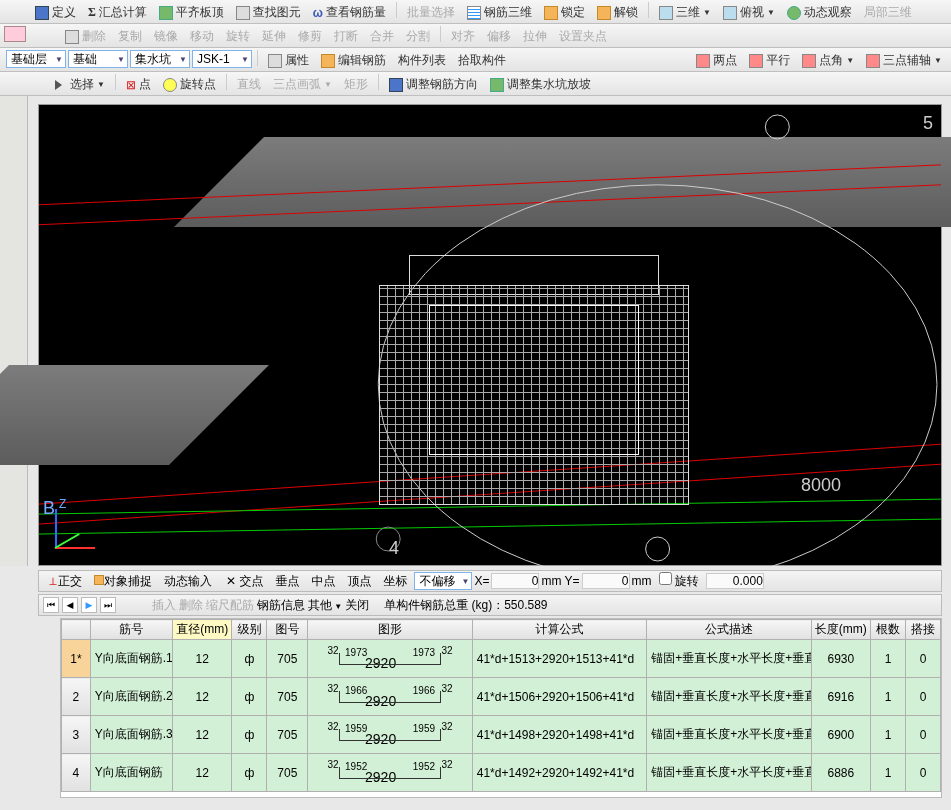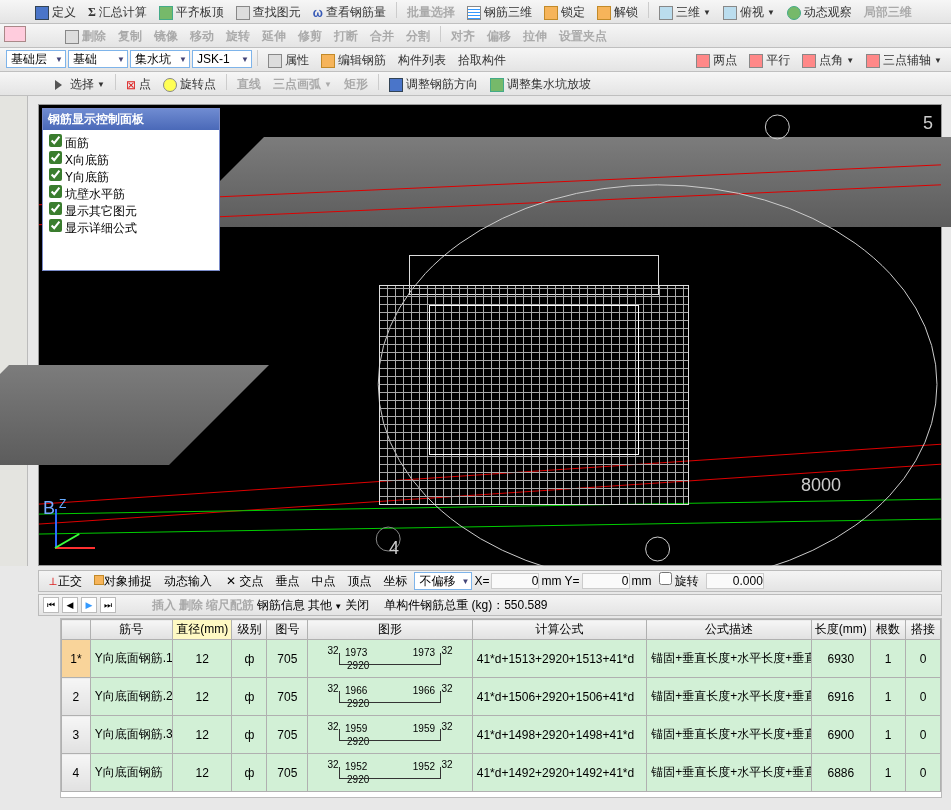--- a/index.html
+++ b/index.html
@@ -1,19 +1,19 @@
 <!DOCTYPE html>
 <html><head>
 <meta charset="utf-8">
 <style>
 * { box-sizing: border-box; margin: 0; padding: 0; font-family: "Microsoft YaHei", SimSun, Arial, sans-serif; font-size: 12px; }
 body { width: 951px; height: 810px; background: #e8e8e8; overflow: hidden; position: relative; }
 .toolbar { display: flex; align-items: flex-start; padding: 2px 4px; background: linear-gradient(#f6f6f6,#e4e4e4); border-bottom: 1px solid #bfbfbf; height: 24px; gap: 2px; white-space: nowrap; }
 .toolbar .btn { display: inline-flex; align-items: center; gap: 3px; padding: 1px 4px; cursor: pointer; border: 1px solid transparent; border-radius: 2px; color: #333; }
-.btn.disabled { color: #aaa; font-weight: bold; }
+.btn.disabled { color: #aaa; }
 .toolbar .sep { width: 1px; height: 16px; background: #ccc; margin: 0 3px; }
 .icon { width: 14px; height: 14px; display: inline-block; border: 1px solid #888; background: #fff; }
 .icon.blue { background: #4a75c9; border-color:#345; }
 .icon.green { background: #76b96a; border-color:#4a8; }
 .icon.orange { background: #f6b45a; border-color:#c28a29; }
 .icon.gray { background: #ddd; }
 .icon.tri { width:0;height:0;border:5px solid transparent;border-left:7px solid #555;background:none;}
 .select { border: 1px solid #7eb4ea; background: #fff; height: 18px; padding: 0 16px 0 4px; position: relative; min-width: 60px; display:inline-flex; align-items:center;}
 .select::after { content:"▼"; position:absolute; right:2px; font-size:8px; color:#447; }
 .left-strip { position:absolute; left:0; top:96px; width:28px; height:470px; background:#e4e4e0; border-right:1px solid #bbb;}
@@ -40,21 +40,21 @@
 th.yellow { background:#fef9c3; }
 td { height:38px; background:#d2f0d6; }
 td.rowhead { background:linear-gradient(#f6f6f6,#e1e1e1); width:28px;}
 td.rowhead.active { background:#f9d49a;}
 td.text-left { text-align:left; padding:0 4px;}
 .shape { display:inline-block; position:relative; width:130px; height:28px;}
 .shape .top-l,.shape .top-r { position:absolute; top:2px; width:12px; text-align:center; font-size:10px;}
 .shape .top-l { left:2px;} .shape .top-r { right:2px;}
 .shape .mid-l,.shape .mid-r { position:absolute; top:4px; font-size:10px;}
 .shape .mid-l { left:20px;} .shape .mid-r { right:20px;}
-.shape .bottom { position:absolute; bottom:0; left:22px; font-size:10px;}
+.shape .bottom { position:absolute; bottom:0; left:40px; font-size:14px;}
 .shape .bar { position:absolute; top:10px; left:14px; right:14px; height:12px; border:1px solid #333; border-top:none;}
 .slab { position:absolute; background: linear-gradient(#7c7c7c,#5c5c5c); transform: skewX(-45deg); }
 svg.viewport-svg { position:absolute; inset:0; pointer-events:none; }
 </style>
 </head>
 <body>
 
 <div class="toolbar" style="padding-left:30px;">
   <span class="btn">
       <i class="icon blue"></i>
@@ -272,31 +272,20 @@
   </div>
   <span class="dim-label" style="right:100px;top:370px;">8000</span>
   <span class="dim-label" style="right:8px;top:8px;">5</span>
   <span class="dim-label" style="left:350px;bottom:6px;">4</span>
   <span class="dim-label" style="left:4px;bottom:46px;color:#7af;">B</span>
   <div class="axis-z"></div>
   <div class="axis-x"></div>
   <div class="axis-y"></div>
   <span style="position:absolute;left:20px;bottom:54px;color:#6af;">Z</span>
 
-  <div class="panel">
-    <div class="panel-title">钢筋显示控制面板</div>
-    <div class="panel-body" id="panel-body">
-        <label><input type="checkbox" checked="" style="">面筋</label>
-        <label><input type="checkbox" checked="" style="">X向底筋</label>
-        <label><input type="checkbox" checked="" style="">Y向底筋</label>
-        <label><input type="checkbox" checked="" style="">坑壁水平筋</label>
-        <label><input type="checkbox" checked="" style="">显示其它图元</label>
-        <label><input type="checkbox" checked="" style="">显示详细公式</label>
-      </div>
-  </div>
 </div>
 
 <div class="status-bar">
   <span class="btn"><span style="color:#d22;">⊥</span><span>正交</span></span>
   <span class="btn"><i class="icon orange" style="width:10px;height:10px;"></i><span>对象捕捉</span></span>
   <span class="btn"><span>动态输入</span></span>
   <span class="sep"></span>
   <span class="btn">✕ <span>交点</span></span>
   <span class="btn"><span>垂点</span></span>
   <span class="btn"><span>中点</span></span>

